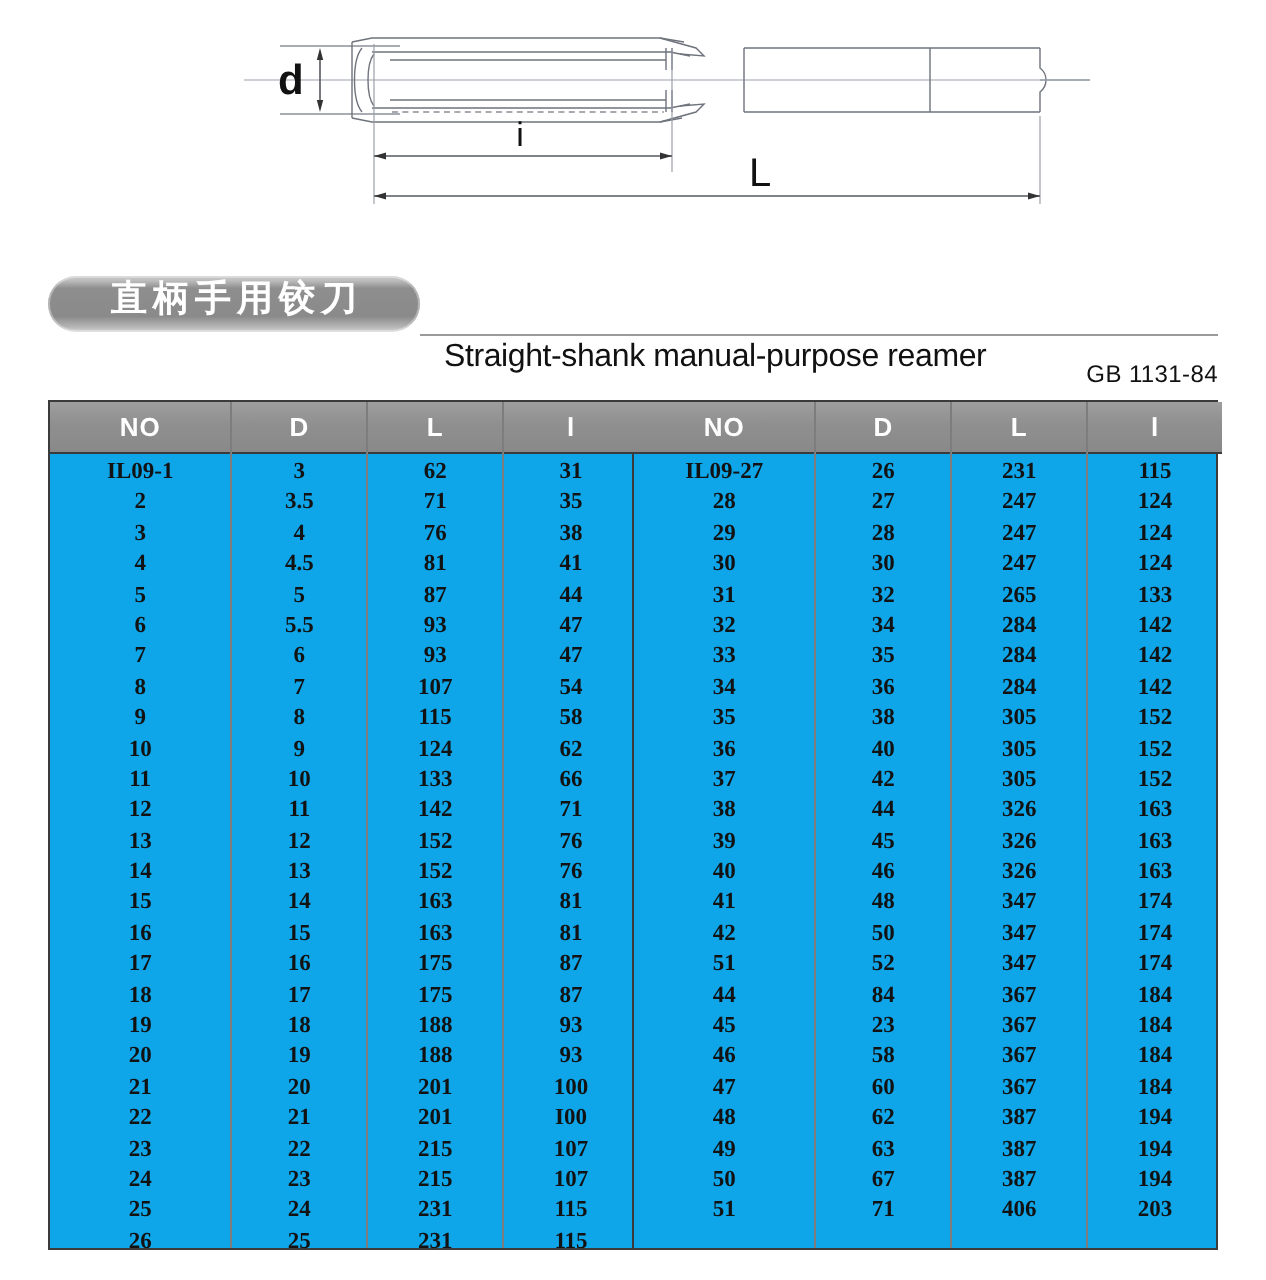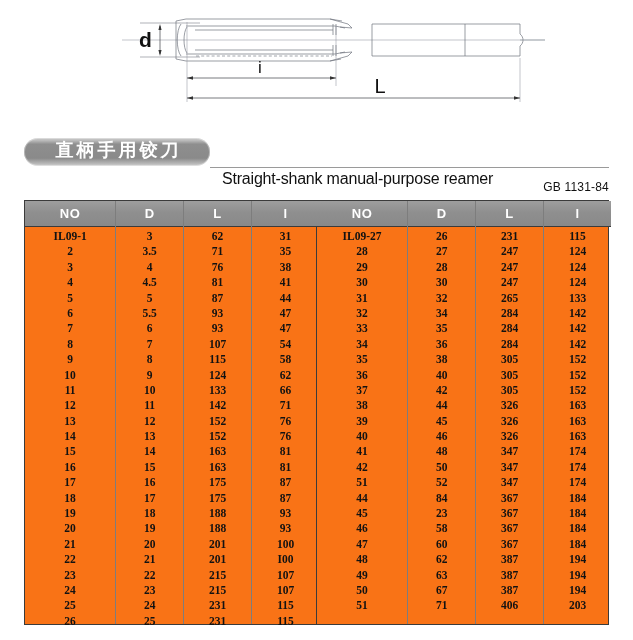--- a/index.html
+++ b/index.html
@@ -93,21 +93,21 @@
   
   .table-wrap {
     position: absolute;
     left: 24px;
     top: 200px;
     width: 585px;
     height: 425px;
     display: flex;
     border: 1.5px solid #3b3b3b;
     box-sizing: border-box;
-    background: #f97316;
+    background: #0ea5e9;
   }
   .half {
     flex: 1 1 50%;
     display: flex;
     min-width: 0;
   }
   .half.left { border-right: 1.5px solid #3b3b3b; }
 
   .col {
     display: flex;

